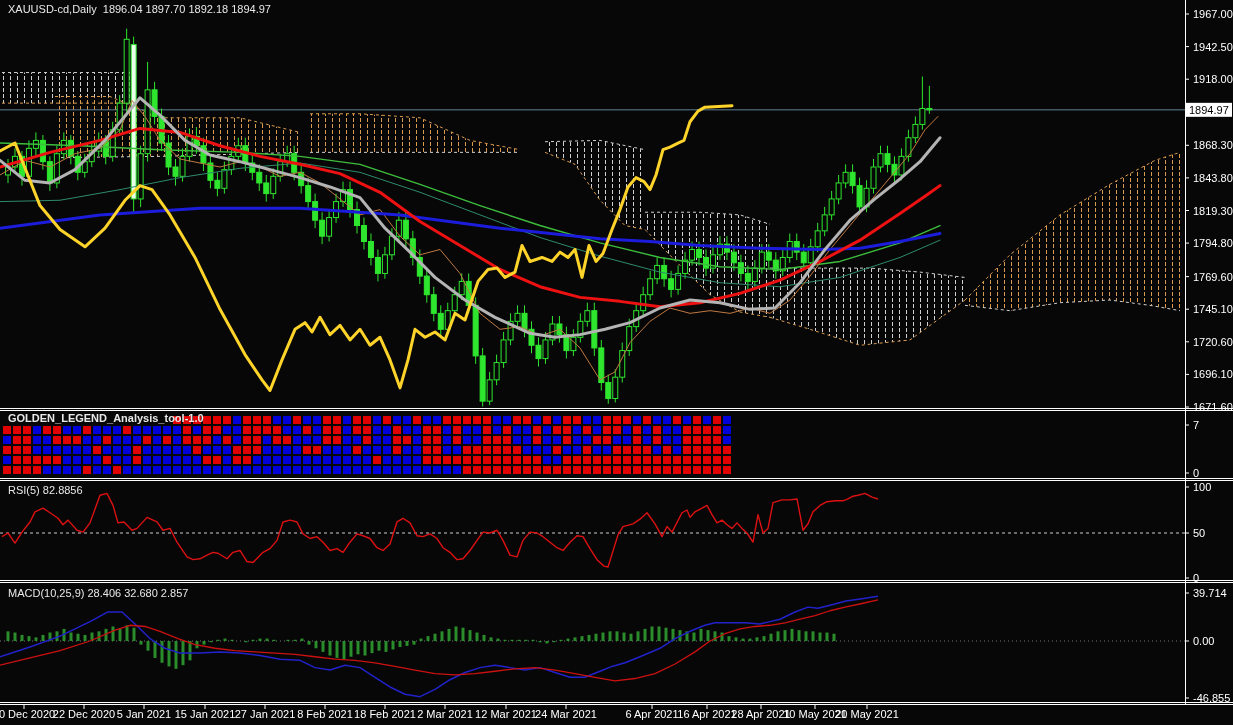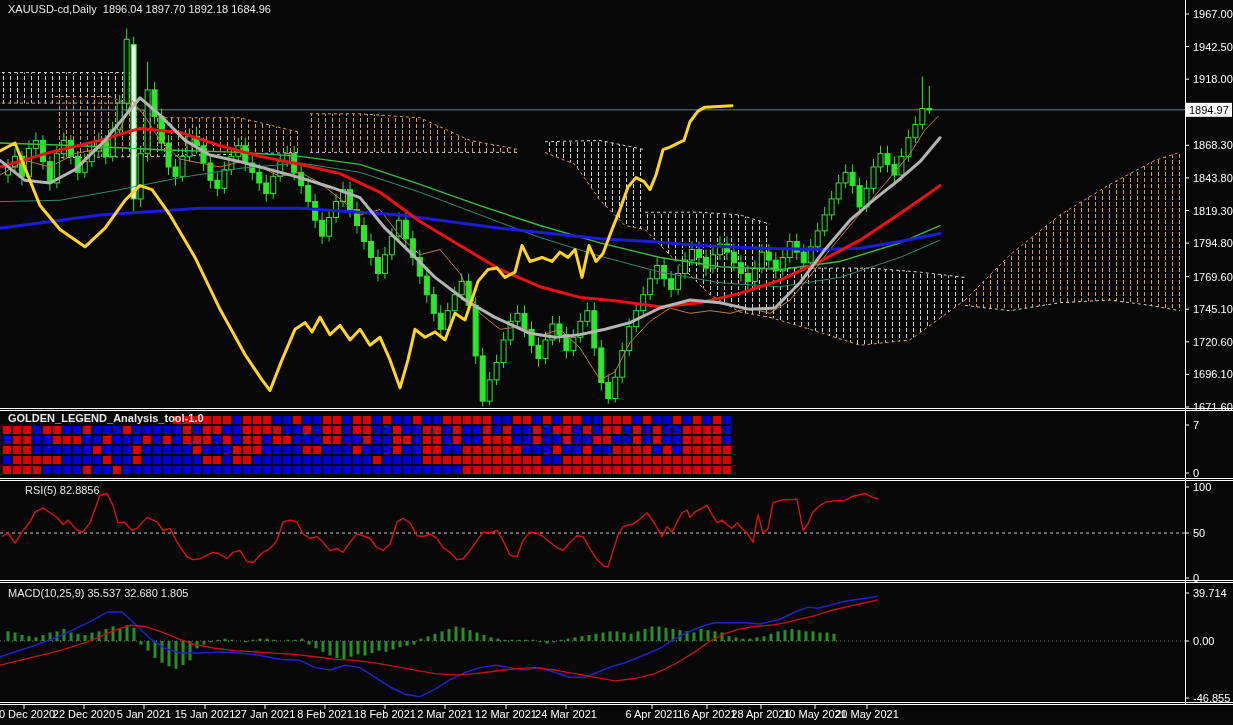--- a/index.html
+++ b/index.html
@@ -1206,18 +1206,18 @@
       <line x1="707" y1="705" x2="707" y2="709" stroke="#fff" stroke-width="1"></line>
       <text x="707" y="718" class="ax-txt" text-anchor="middle">16 Apr 2021</text>
       <line x1="761" y1="705" x2="761" y2="709" stroke="#fff" stroke-width="1"></line>
       <text x="761" y="718" class="ax-txt" text-anchor="middle">28 Apr 2021</text>
       <line x1="815" y1="705" x2="815" y2="709" stroke="#fff" stroke-width="1"></line>
       <text x="815" y="718" class="ax-txt" text-anchor="middle">10 May 2021</text>
       <line x1="867" y1="705" x2="867" y2="709" stroke="#fff" stroke-width="1"></line>
       <text x="867" y="718" class="ax-txt" text-anchor="middle">20 May 2021</text>
     </svg>
 
-  <div class="ovl" style="left:8px;top:3px;"><span>XAUUSD-cd,Daily</span>&nbsp;&nbsp;<span>1896.04 1897.70 1892.18 1684.96</span></div>
+  <div class="ovl" style="left:8px;top:3px;"><span>XAUUSD-cd,Daily</span>&nbsp;&nbsp;<span>1896.04 1897.70 1892.18 1894.97</span></div>
 
   <div class="ovl" style="left:8px;top:412px;z-index:6;font-weight:bold;">GOLDEN_LEGEND_Analysis_tool-1.0</div>
-  <div class="ovl" style="left:25px;top:484px;">RSI(5) 82.8856</div>
-  <div class="ovl" style="left:8px;top:587px;">MACD(10,25,9) 35.537 32.680 1.805</div>
+  <div class="ovl" style="left:8px;top:484px;">RSI(5) 82.8856</div>
+  <div class="ovl" style="left:8px;top:587px;">MACD(10,25,9) 28.406 32.680 2.857</div>
 </div>
 
 </body></html>

